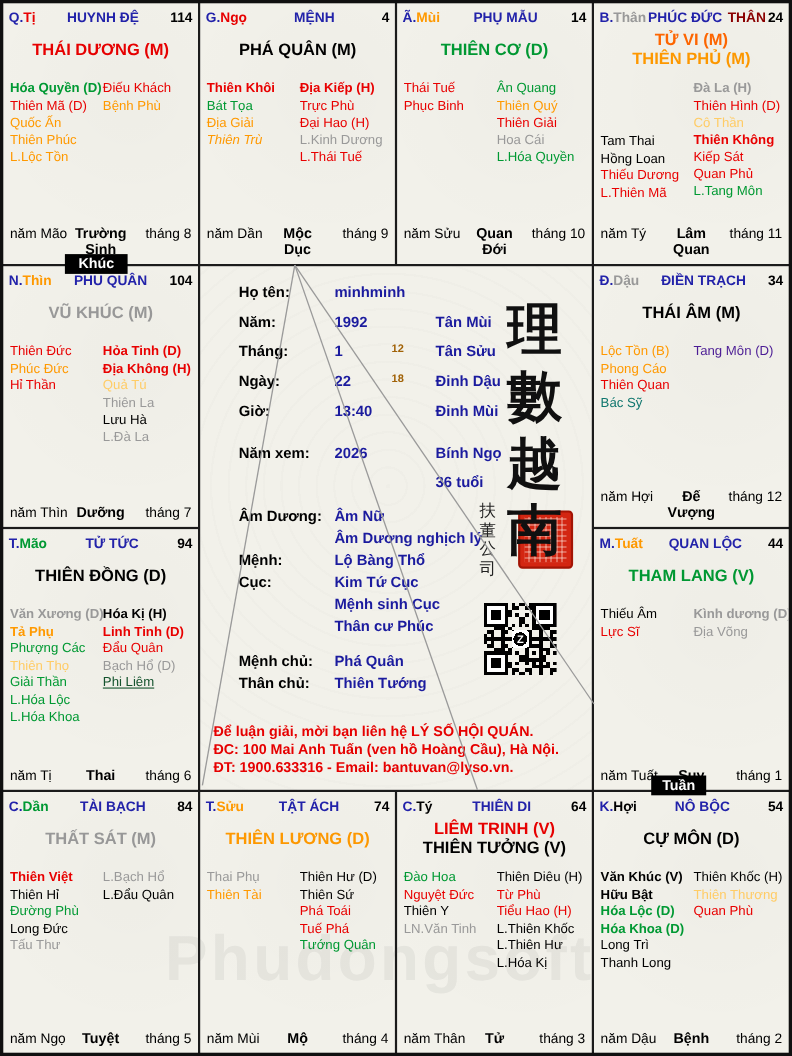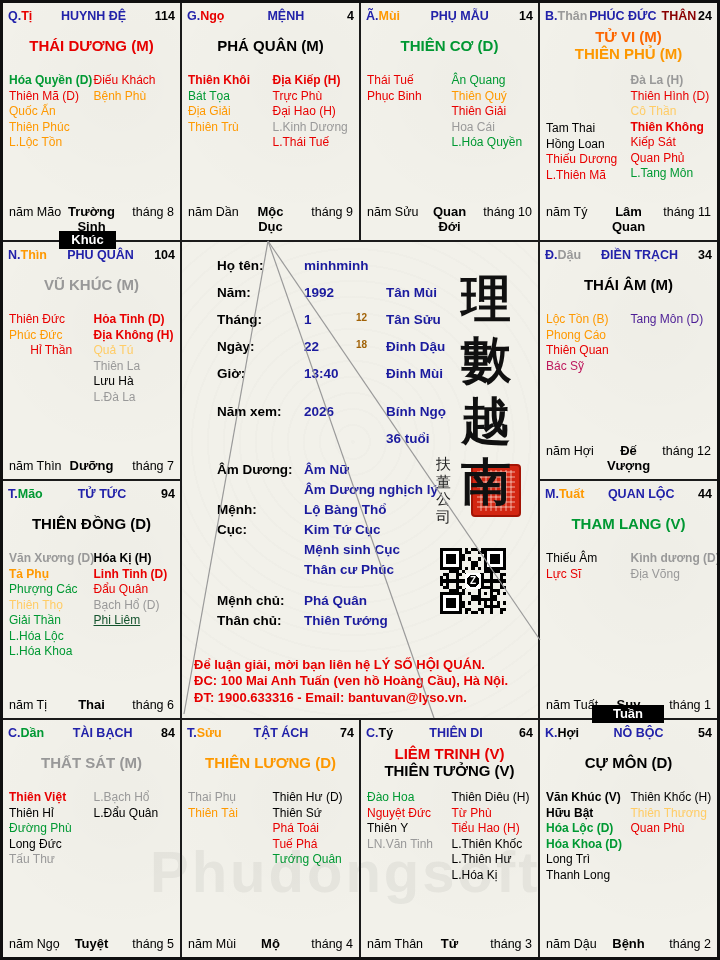--- a/index.html
+++ b/index.html
@@ -31,38 +31,38 @@
   .center::before{content:"";position:absolute;inset:0;
      background:repeating-radial-gradient(circle at 48% 42%, rgba(0,0,0,.013) 0 2px, transparent 2px 16px);}
   .info{position:absolute;top:16px;left:0;right:0;}
   .irow{position:relative;}
   .irow.a{height:27px;}
   .irow.b{height:20px;}
   .irow.gap{margin-top:11px;}
   .irow .lb{position:absolute;left:35px;font-weight:bold;font-size:13.5px;color:#000;white-space:nowrap;}
   .irow .v1{position:absolute;left:122px;font-weight:bold;font-size:13.5px;color:#1b1b9e;white-space:nowrap;}
   .irow .v2{position:absolute;left:174px;font-weight:bold;font-size:10px;color:#a16207;}
-  .irow .v3{position:absolute;left:204px;font-weight:bold;font-size:13.5px;color:#1b1b9e;white-space:nowrap;}
+  .irow .v3{position:absolute;left:214px;font-weight:bold;font-size:13.5px;color:#1b1b9e;white-space:nowrap;}
   .contact{position:absolute;left:12px;bottom:12px;color:#e60000;font-weight:bold;font-size:13px;line-height:16.5px;white-space:nowrap;}
   .calli{position:absolute;top:26px;left:272px;width:64px;text-align:center;z-index:2;
          font-family:"DejaVu Serif",serif;color:#101010;font-size:50px;line-height:61px;font-weight:bold;}
   .calliside{position:absolute;top:214px;left:253px;width:17px;text-align:center;z-index:2;
          font-family:"DejaVu Serif",serif;color:#222;font-size:15px;line-height:17.5px;}
   .seal{position:absolute;top:222px;left:289px;width:50px;height:53px;z-index:1;
         background:#d32612;border:2px solid #a31405;border-radius:4px;box-sizing:border-box;}
   .seal .pat{position:absolute;inset:4px;
         background:repeating-linear-gradient(0deg, transparent 0 3px, rgba(255,240,230,.33) 3px 5px),
                    repeating-linear-gradient(90deg, transparent 0 3px, rgba(255,240,230,.33) 3px 5px);}
   .qr{position:absolute;top:306px;left:258px;width:66px;height:66px;z-index:3;}
   
   .lines{position:absolute;inset:0;pointer-events:none;z-index:4;}
   .badge{position:absolute;background:#000;color:#fff;font-weight:bold;font-size:13px;
          text-align:center;padding:1px 0 2px;z-index:6;}
   .triet{left:59px;top:231px;width:57px;}
-  .tuan{left:592px;top:705px;width:72px;}
+  .tuan{left:592px;top:705px;width:50px;}
   .wm{position:absolute;left:150px;top:838px;z-index:5;pointer-events:none;
       font-size:58px;font-weight:bold;letter-spacing:3px;color:rgba(70,70,70,.07);}
 </style>
 </head>
 <body>
 
 <div class="page">
   <div class="grid" id="grid">
     <div class="center">
       <div class="info" id="info">
@@ -349,21 +349,21 @@
           <span class="num">4</span>
         </div>
         <div class="mains">
           <div style="color: rgb(0, 0, 0);">PHÁ QUÂN (M)</div>
         </div>
         <div class="stars">
           <div class="starcol">
             <div class="b" style="color: rgb(232, 0, 0);">Thiên Khôi</div>
             <div style="color: rgb(0, 153, 51);">Bát Tọa</div>
             <div style="color: rgb(255, 153, 0);">Địa Giải</div>
-            <div style="color: rgb(255, 153, 0);">Thiên Trù</div>
+            <div style="color: rgb(255, 153, 0); font-style: italic;">Thiên Trù</div>
           </div>
           <div class="starcol">
             <div class="b" style="color: rgb(232, 0, 0);">Địa Kiếp (H)</div>
             <div style="color: rgb(232, 0, 0);">Trực Phù</div>
             <div style="color: rgb(232, 0, 0);">Đại Hao (H)</div>
             <div style="color: rgb(153, 153, 153);">L.Kinh Dương</div>
             <div style="color: rgb(232, 0, 0);">L.Thái Tuế</div>
           </div>
         </div>
         <div class="foot">
@@ -442,21 +442,21 @@
           <span class="title"><span>PHU QUÂN</span></span>
           <span class="num">104</span>
         </div>
         <div class="mains">
           <div style="color: rgb(153, 153, 153);">VŨ KHÚC (M)</div>
         </div>
         <div class="stars">
           <div class="starcol">
             <div style="color: rgb(232, 0, 0);">Thiên Đức</div>
             <div style="color: rgb(255, 153, 0);">Phúc Đức</div>
-            <div style="color: rgb(232, 0, 0); text-align: center;">Hỉ Thần</div>
+            <div style="color: rgb(232, 0, 0);">Hỉ Thần</div>
           </div>
           <div class="starcol">
             <div class="b" style="color: rgb(232, 0, 0);">Hỏa Tinh (D)</div>
             <div class="b" style="color: rgb(232, 0, 0);">Địa Không (H)</div>
             <div style="color: rgb(255, 204, 102);">Quả Tú</div>
             <div style="color: rgb(153, 153, 153);">Thiên La</div>
             <div style="color: rgb(0, 0, 0);">Lưu Hà</div>
             <div style="color: rgb(153, 153, 153);">L.Đà La</div>
           </div>
         </div>
@@ -474,21 +474,21 @@
           <span class="num">34</span>
         </div>
         <div class="mains">
           <div style="color: rgb(0, 0, 0);">THÁI ÂM (M)</div>
         </div>
         <div class="stars">
           <div class="starcol">
             <div style="color: rgb(255, 153, 0);">Lộc Tồn (B)</div>
             <div style="color: rgb(255, 153, 0);">Phong Cáo</div>
             <div style="color: rgb(232, 0, 0);">Thiên Quan</div>
-            <div style="color: #be185d;">Bác Sỹ</div>
+            <div style="color: #0f766e;">Bác Sỹ</div>
           </div>
           <div class="starcol">
             <div style="color: #4c1d95;">Tang Môn (D)</div>
           </div>
         </div>
         <div class="foot">
           <span class="fy">năm Hợi</span>
           <span class="fs">Đế Vượng</span>
           <span class="fm">tháng 12</span>
         </div>

